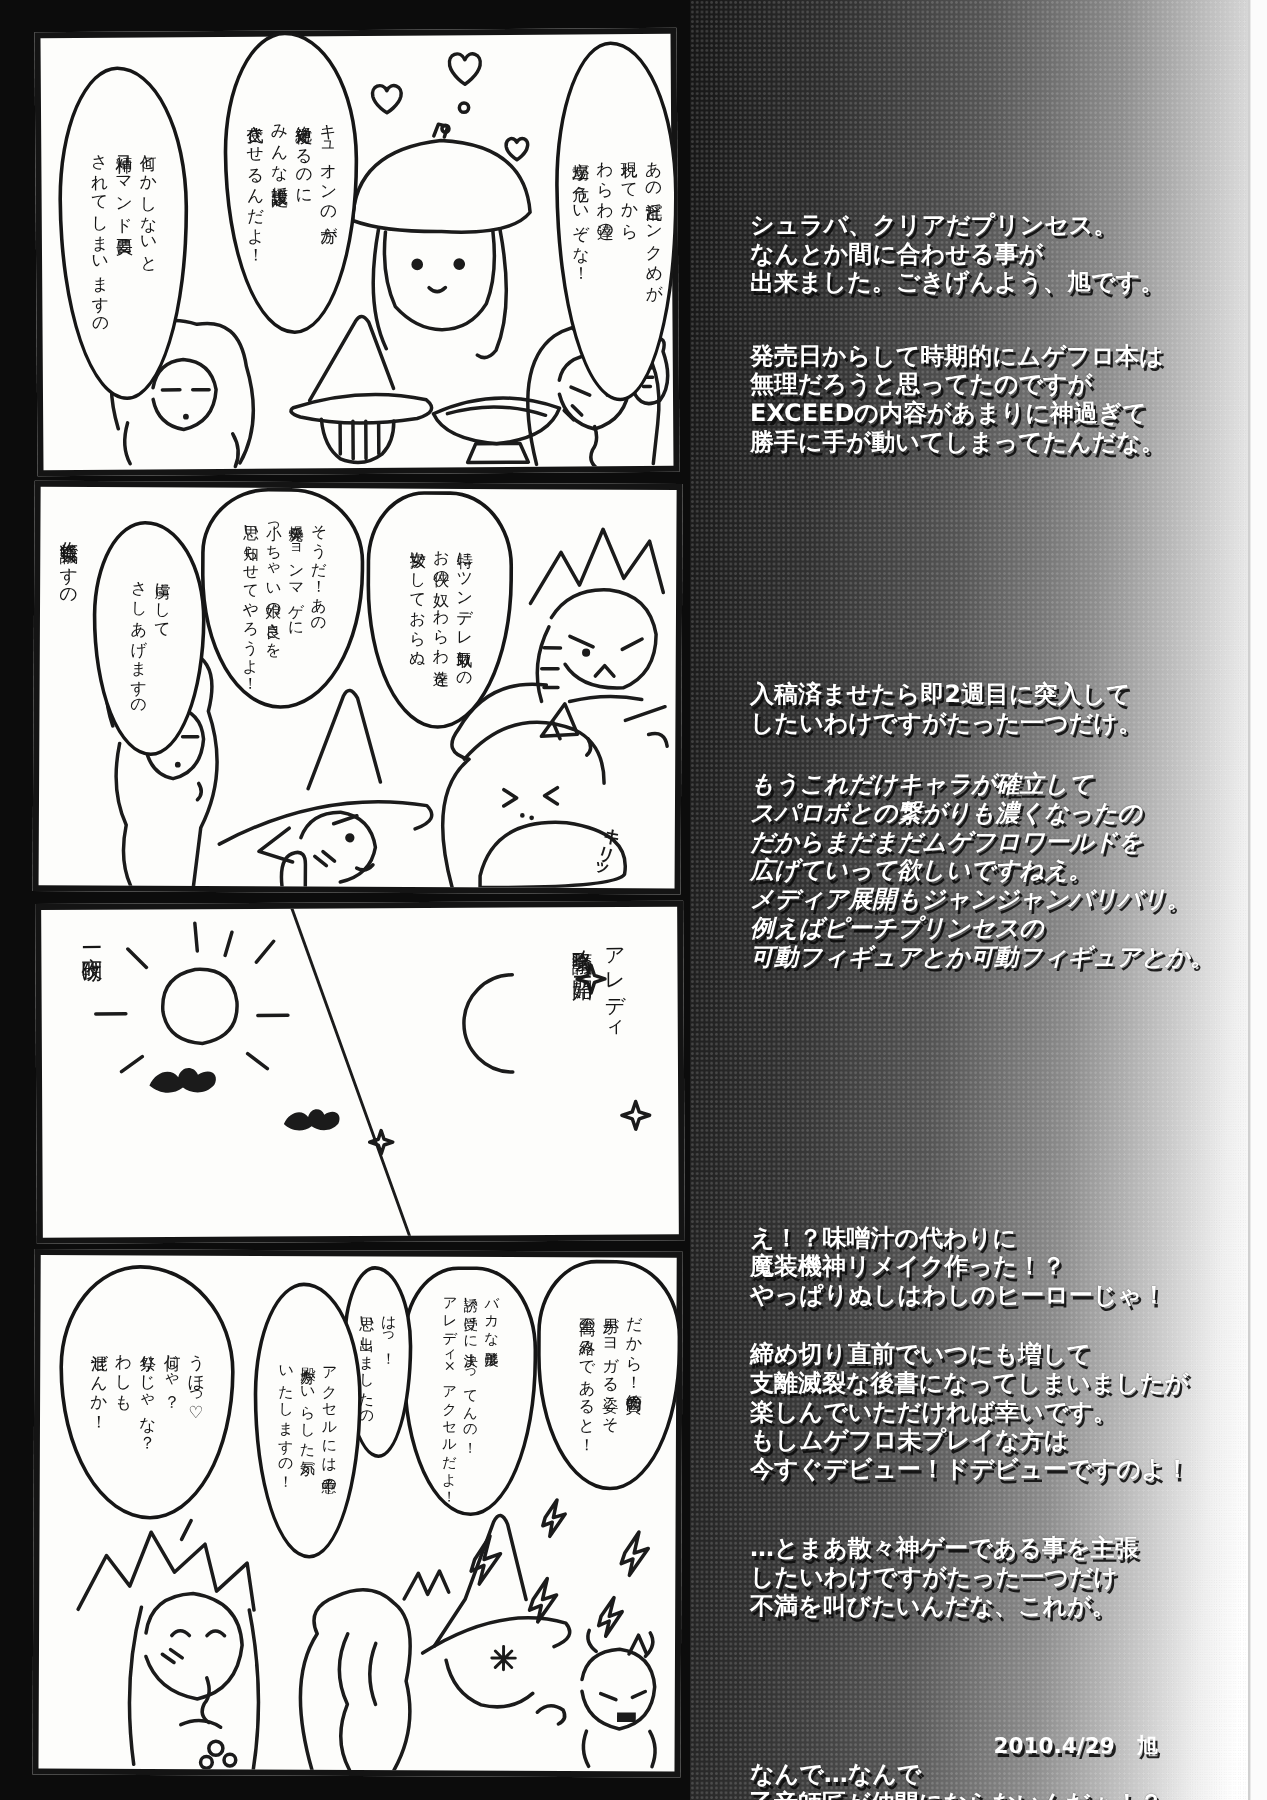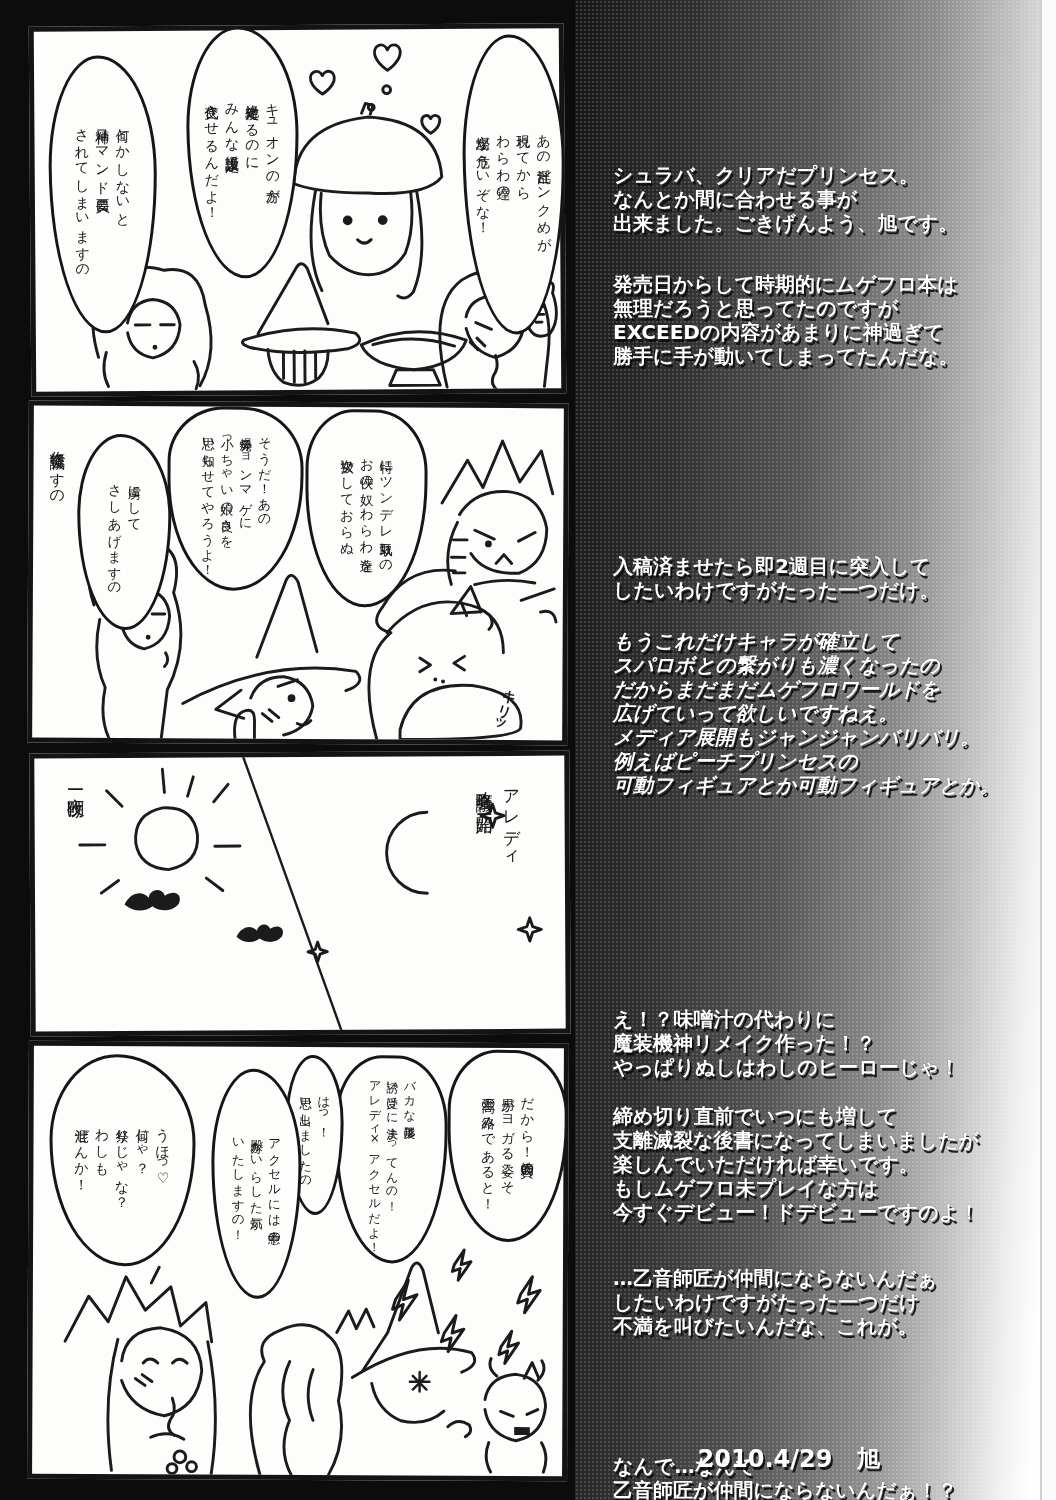--- a/index.html
+++ b/index.html
@@ -28,25 +28,25 @@
      background:linear-gradient(93deg,#161616 0%,#303030 22%,#565656 45%,
                 #8d8d8d 65%,#c9c9c9 80%,#efefef 89%,#ffffff 95%);}
   .afterword::before{content:"";position:absolute;inset:0;pointer-events:none;
      background-image:radial-gradient(rgba(255,255,255,0.16) 1px,rgba(0,0,0,0.10) 1.3px,transparent 1.6px);
      background-size:4px 4px;}
   .paper-edge{position:absolute;right:0;top:0;width:14px;height:1500px;
      border-left:2px solid #d0d0d0;background:#fbfbfb;}
   .aw-title{position:absolute;left:34px;top:22px;margin:0;color:#ffffff;
      font-size:86px;font-weight:900;letter-spacing:6px;line-height:1;
      text-shadow:7px 8px 0 rgba(15,15,15,0.9),0 0 2px rgba(0,0,0,0.6);}
-  .para{position:absolute;left:38px;width:432px;margin:0;color:#ffffff;
+  .para{position:absolute;left:38px;width:432px;margin:12px;color:#ffffff;
      font-weight:800;font-size:20px;line-height:24px;white-space:pre-line;
      text-shadow:2px 3px 0 rgba(12,12,12,0.9),0 0 1px rgba(0,0,0,0.7);}
-  .sig{position:absolute;left:38px;width:352px;margin:0;color:#ffffff;text-align:center;
-     font-weight:800;font-size:24px;
+  .sig{position:absolute;left:38px;width:352px;margin:0;color:#ffffff;text-align:right;
+     font-weight:800;font-size:18px;
      text-shadow:2px 3px 0 rgba(12,12,12,0.9);}
 </style>
 </head>
 <body>
 
 <div class="page">
 
   <div class="comic">
 
     <div class="panel" style="left:30px;top:25px;width:535px;height:370px;transform:rotate(-0.4deg);">
@@ -299,21 +299,21 @@
 例えばピーチプリンセスの
 可動フィギュアとか可動フィギュアとか。</p>
     <p class="para" style="top:1104px;">締め切り直前でいつにも増して
 支離滅裂な後書になってしまいましたが
 楽しんでいただければ幸いです。
 もしムゲフロ未プレイな方は
 今すぐデビュー！ドデビューですのよ！</p>
     <p class="para" style="top:1007px;">え！？味噌汁の代わりに
 魔装機神リメイク作った！？
 やっぱりぬしはわしのヒーローじゃ！</p>
-    <p class="para" style="top:1266px;">…乙音師匠が仲間にならないんだぁ
+    <p class="para" style="top:1266px;">…とまあ散々神ゲーである事を主張
 したいわけですがたった一つだけ
 不満を叫びたいんだな、これが。</p>
     <p class="para" style="top:1454px;">なんで…なんで
 乙音師匠が仲間にならないんだぁ！？</p>
 
     <p class="sig" style="top:1443px;">2010.4/29　旭</p>
 
     <div class="paper-edge"></div>
   </div>
 

